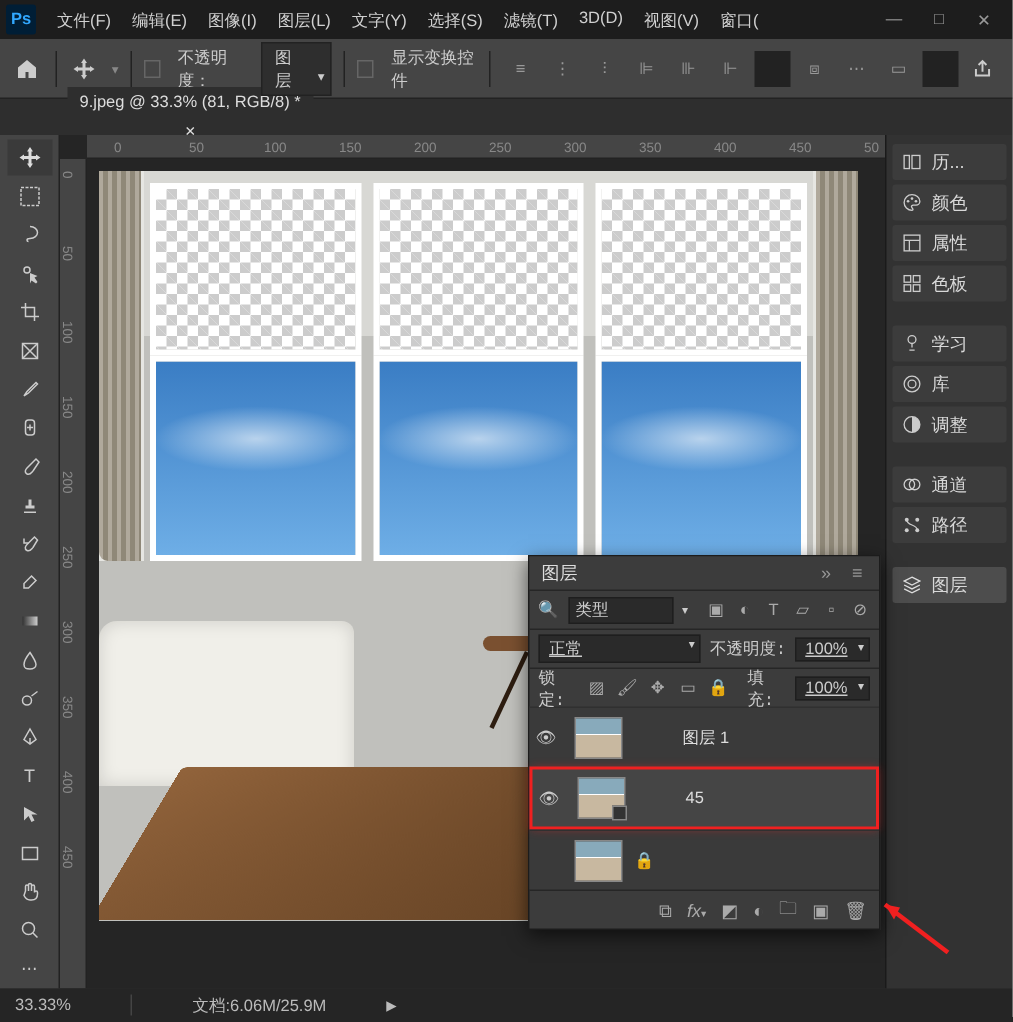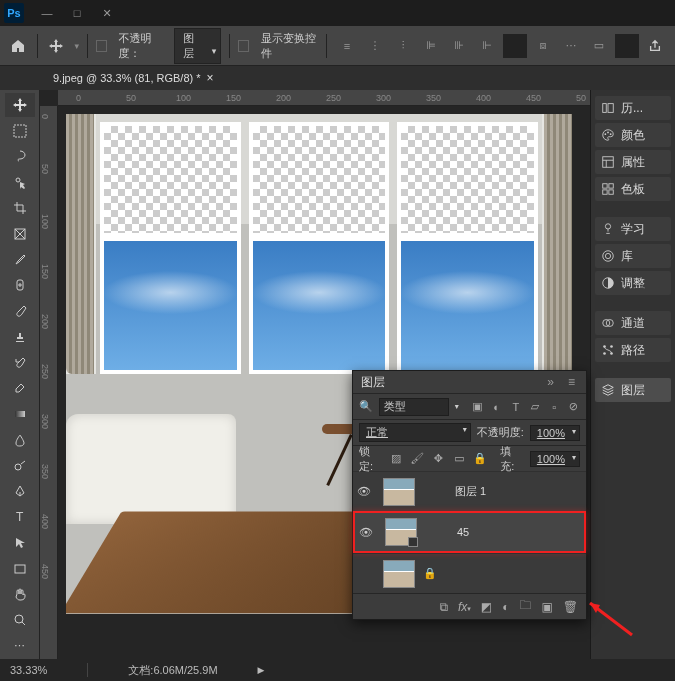--- a/index.html
+++ b/index.html
@@ -19,21 +19,21 @@
 .opt-sep { width: 1px; height: 24px; background: #222; }
 .checkbox { width: 12px; height: 12px; border: 1px solid #666; display: inline-block; margin-right: 4px; }
 .opt-label { color: #ccc; }
 .dropdown { background: #2e2e2e; border: 1px solid #222; padding: 2px 18px 2px 8px; color: #ccc; position: relative; cursor: pointer; }
 .dropdown:after { content: "▾"; position: absolute; right: 4px; font-size: 9px; }
 .opt-icons { display: flex; gap: 4px; margin-left: auto; }
 .opt-icons div { width: 24px; height: 24px; display: flex; align-items: center; justify-content: center; color: #999; cursor: pointer; }
 
 
 .doc-tab-row { height: 24px; background: #2e2e2e; display: flex; align-items: center; padding-left: 45px; }
-.doc-tab { padding: 4px 8px; color: #ddd; display: flex; align-items: center; gap: 6px; background: #2e2e2e; }
+.doc-tab { padding: 4px 8px; color: #ddd; display: flex; align-items: center; gap: 6px; background: #2e2e2e; flex-direction: column; }
 .doc-tab .close { font-size: 12px; cursor: pointer; }
 
 
 .main { display: flex; position: absolute; top: 90px; left: 0; right: 0; bottom: 22px; }
 
 
 .toolbox { width: 40px; background: #454545; border-right: 1px solid #222; display: flex; flex-direction: column; align-items: center; padding-top: 2px; }
 .toolbox .tool { width: 30px; height: 25px; display: flex; align-items: center; justify-content: center; color: #ccc; cursor: pointer; position: relative; margin: 1px 0; }
 .toolbox .tool.active { background: #3a3a3a; }
 
@@ -78,21 +78,21 @@
 .lp-header { height: 22px; background: #3c3c3c; display: flex; align-items: center; padding: 0 8px; gap: 8px; }
 .lp-header .tab { color: #ddd; font-size: 12px; }
 .lp-header .sp { flex: 1; }
 .lp-header .icon { color: #999; cursor: pointer; padding: 0 3px; font-size: 12px; }
 .lp-row { height: 26px; border-top: 1px solid #262626; display: flex; align-items: center; padding: 0 6px; gap: 6px; color: #ccc; }
 .lp-row input[type=text] { background: #2a2a2a; border: 1px solid #1e1e1e; color: #ccc; padding: 2px 4px; width: 70px; font-size: 11px; }
 .lp-row .pill { background: #2a2a2a; border: 1px solid #1e1e1e; padding: 1px 14px 1px 6px; position: relative; font-size: 11px; text-decoration: underline; }
 .lp-row .pill:after { content: "▾"; position: absolute; right: 3px; font-size: 8px; }
 .lp-row .ico { width: 16px; height: 16px; color: #aaa; cursor: pointer; display: flex; align-items: center; justify-content: center; }
 .lp-row .sp { flex: 1; }
-.lp-row .lbl { font-size: 11px; }
+.lp-row .lbl { font-size: 11px; font-family: Liberation Mono, monospace; }
 .lp-list { background: #3a3a3a; }
 .lp-item { height: 40px; display: flex; align-items: center; padding: 0 8px 0 4px; gap: 8px; border-top: 1px solid #303030; }
 .lp-item.selected { background: #454545; border: 2px solid #f02020; height: 42px; box-shadow: 0 0 6px rgba(240,32,32,.4); }
 .lp-item .eye { width: 18px; color: #ccc; cursor: pointer; }
 .lp-item .thumb { width: 32px; height: 28px; background: #ddd; border: 1px solid #888; position: relative; }
 .lp-item .thumb.tr { background-image: linear-gradient(45deg,#bbb 25%,transparent 25%,transparent 75%,#bbb 75%),linear-gradient(45deg,#bbb 25%,#fff 25%,#fff 75%,#bbb 75%); background-size: 8px 8px; background-position: 0 0,4px 4px; }
 .lp-item .thumb .mini { width: 100%; height: 100%; background: linear-gradient(to bottom,#8ab 40%,#fff 40%,#fff 42%,#c8b8a0 42%); }
 .lp-item .thumb .smart { position: absolute; bottom: -2px; right: -2px; width: 10px; height: 10px; background: #333; border: 1px solid #888; }
 .lp-item .name { color: #ddd; font-size: 11px; flex: 1; padding-left: 32px; }
 .lp-item .lock { color: #aaa; }
@@ -107,20 +107,32 @@
 .statusbar .sep { height: 14px; width: 1px; background: #444; }
 .statusbar .arrow { font-size: 9px; }
 
 svg { display: block; }
 </style>
 </head>
 <body>
 
 <div class="titlebar">
   <div class="ps-logo">Ps</div>
+  <div class="menubar">
+    <span>文件(F)</span>
+    <span>编辑(E)</span>
+    <span>图像(I)</span>
+    <span>图层(L)</span>
+    <span>文字(Y)</span>
+    <span>选择(S)</span>
+    <span>滤镜(T)</span>
+    <span>3D(D)</span>
+    <span>视图(V)</span>
+    <span>窗口(</span>
+  </div>
   <div class="win-controls">
     <div>—</div>
     <div>□</div>
     <div>✕</div>
   </div>
 </div>
 
 <div class="optionsbar">
   <div class="home-btn">
     <svg width="16" height="16" viewBox="0 0 16 16">

